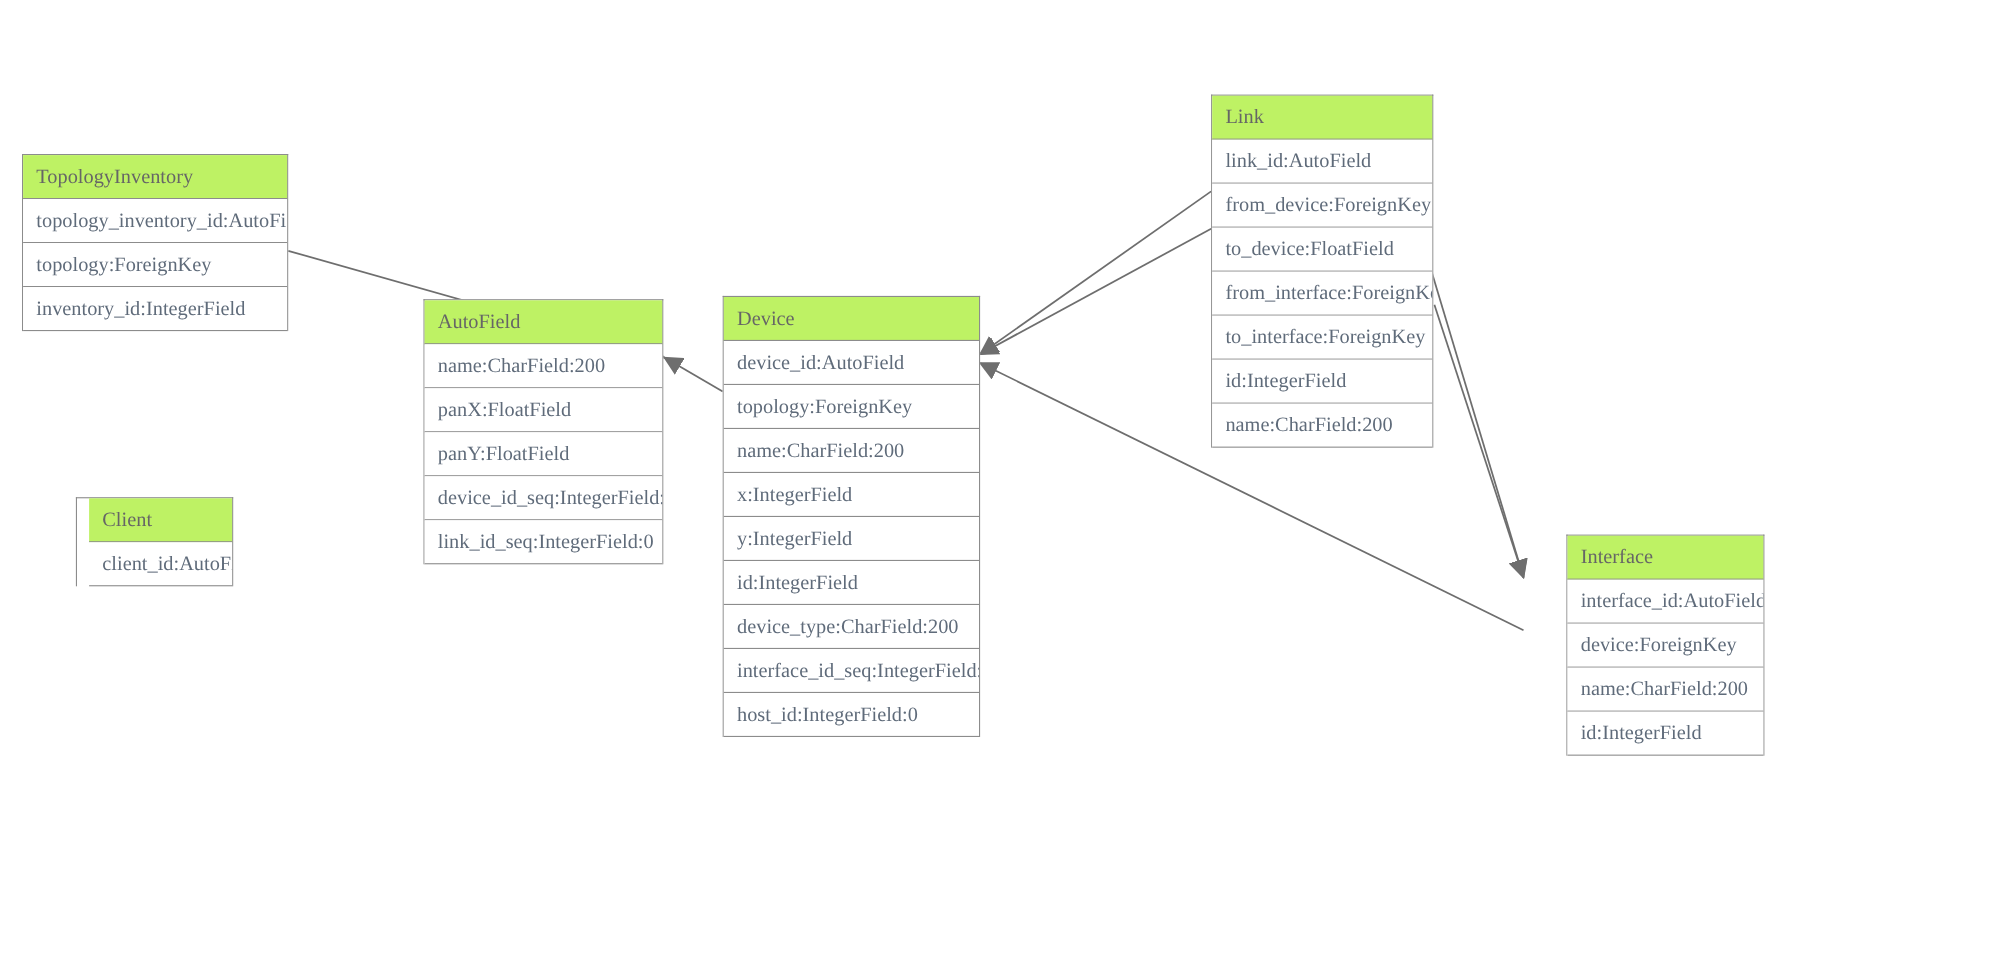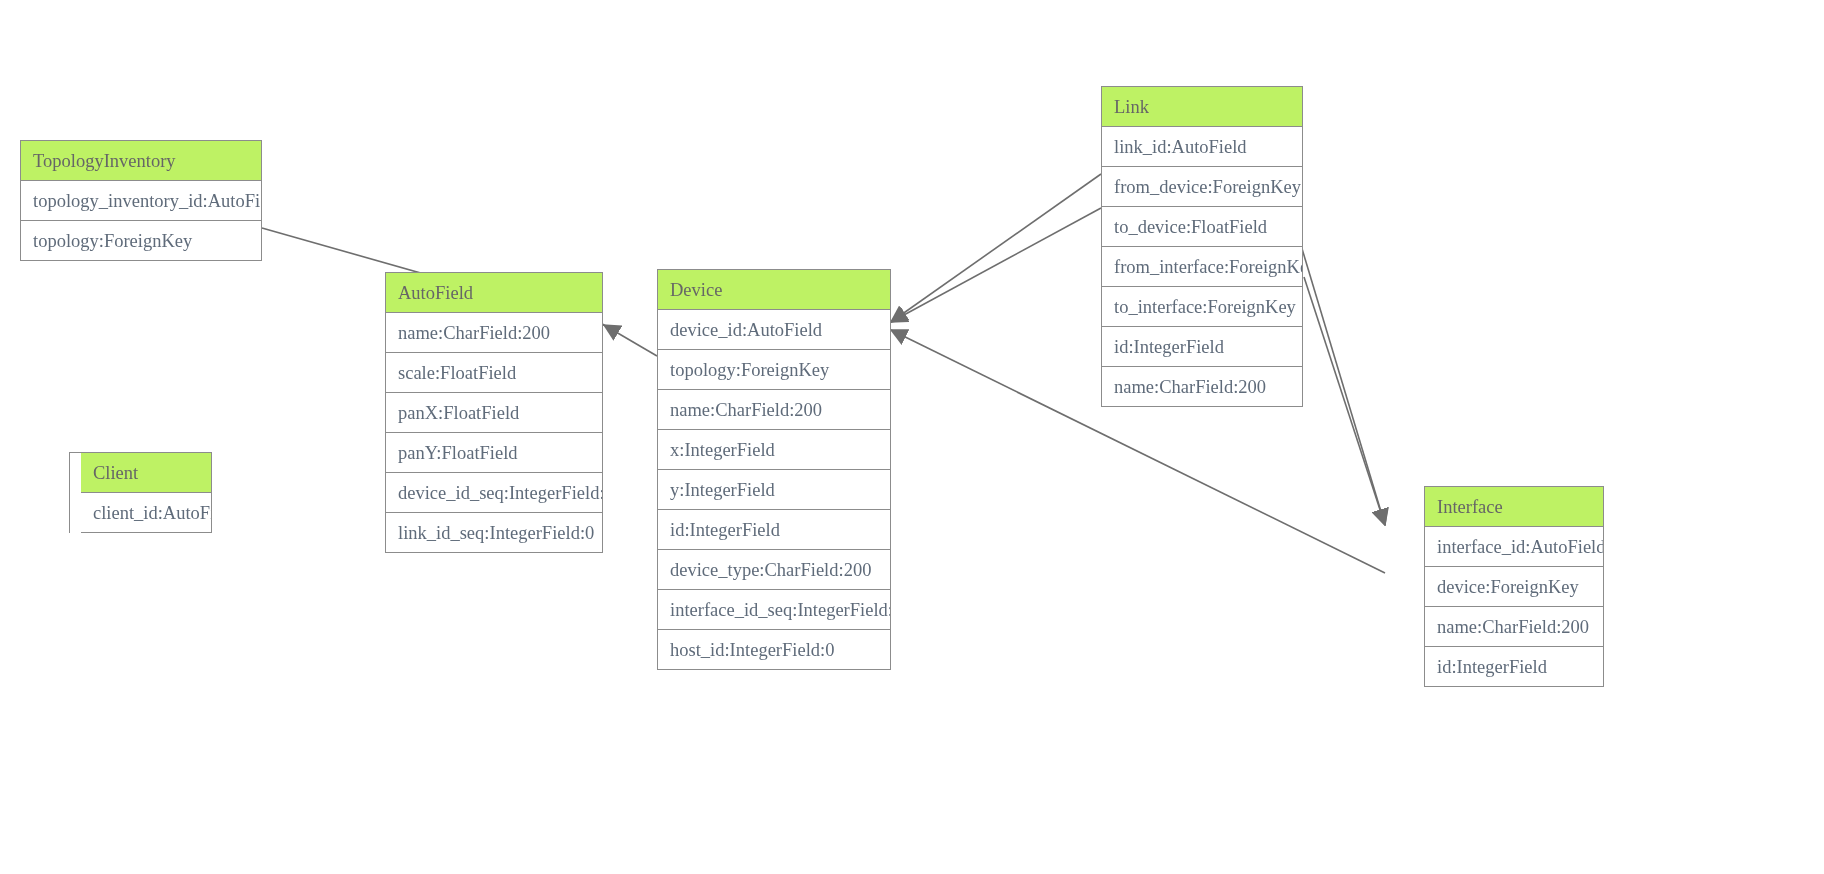--- a/index.html
+++ b/index.html
@@ -80,29 +80,29 @@
         <line x1="1300" y1="242" x2="1385" y2="525" marker-end="url(#arrow)"></line>
         <line x1="1304" y1="277" x2="1385" y2="525" marker-end="url(#arrow)"></line>
       </g>
   </svg>
 
   <div id="entity-layer">
       <div class="entity" style="left: 20px; top: 140px; width: 242px;">
         <div class="entity-header">TopologyInventory</div>
         <div class="entity-field">topology_inventory_id:AutoField</div>
         <div class="entity-field">topology:ForeignKey</div>
+        <div class="entity-field">inventory_id:IntegerField</div>
       </div>
       <div class="entity" style="left: 69px; top: 452px; width: 143px; padding-left: 11px;">
         <div class="entity-header">Client</div>
         <div class="entity-field">client_id:AutoField</div>
       </div>
       <div class="entity" style="left: 385px; top: 272px; width: 218px;">
         <div class="entity-header">AutoField</div>
         <div class="entity-field">name:CharField:200</div>
-        <div class="entity-field">scale:FloatField</div>
         <div class="entity-field">panX:FloatField</div>
         <div class="entity-field">panY:FloatField</div>
         <div class="entity-field">device_id_seq:IntegerField:0</div>
         <div class="entity-field">link_id_seq:IntegerField:0</div>
       </div>
       <div class="entity" style="left: 657px; top: 269px; width: 234px;">
         <div class="entity-header">Device</div>
         <div class="entity-field">device_id:AutoField</div>
         <div class="entity-field">topology:ForeignKey</div>
         <div class="entity-field">name:CharField:200</div>

